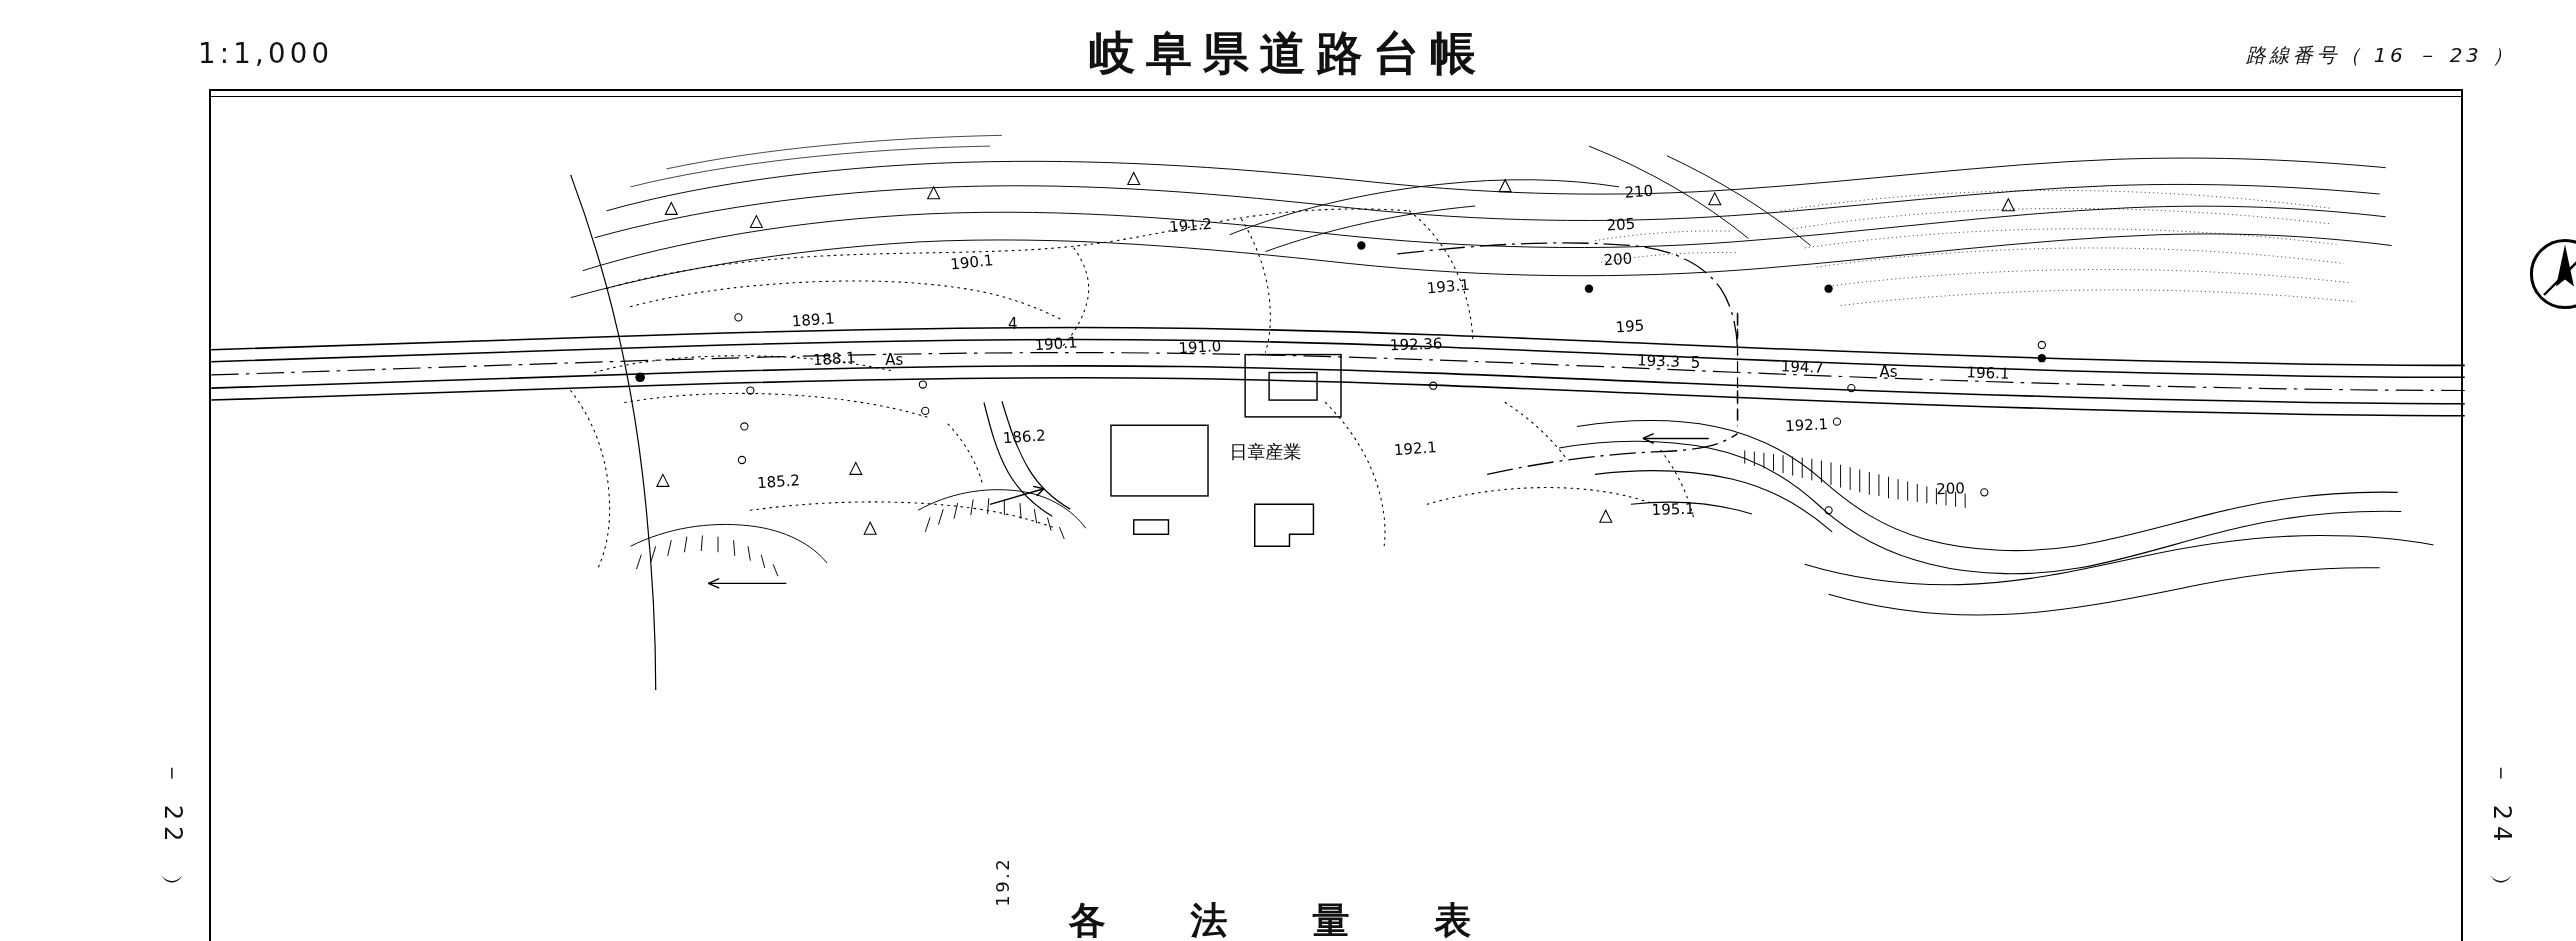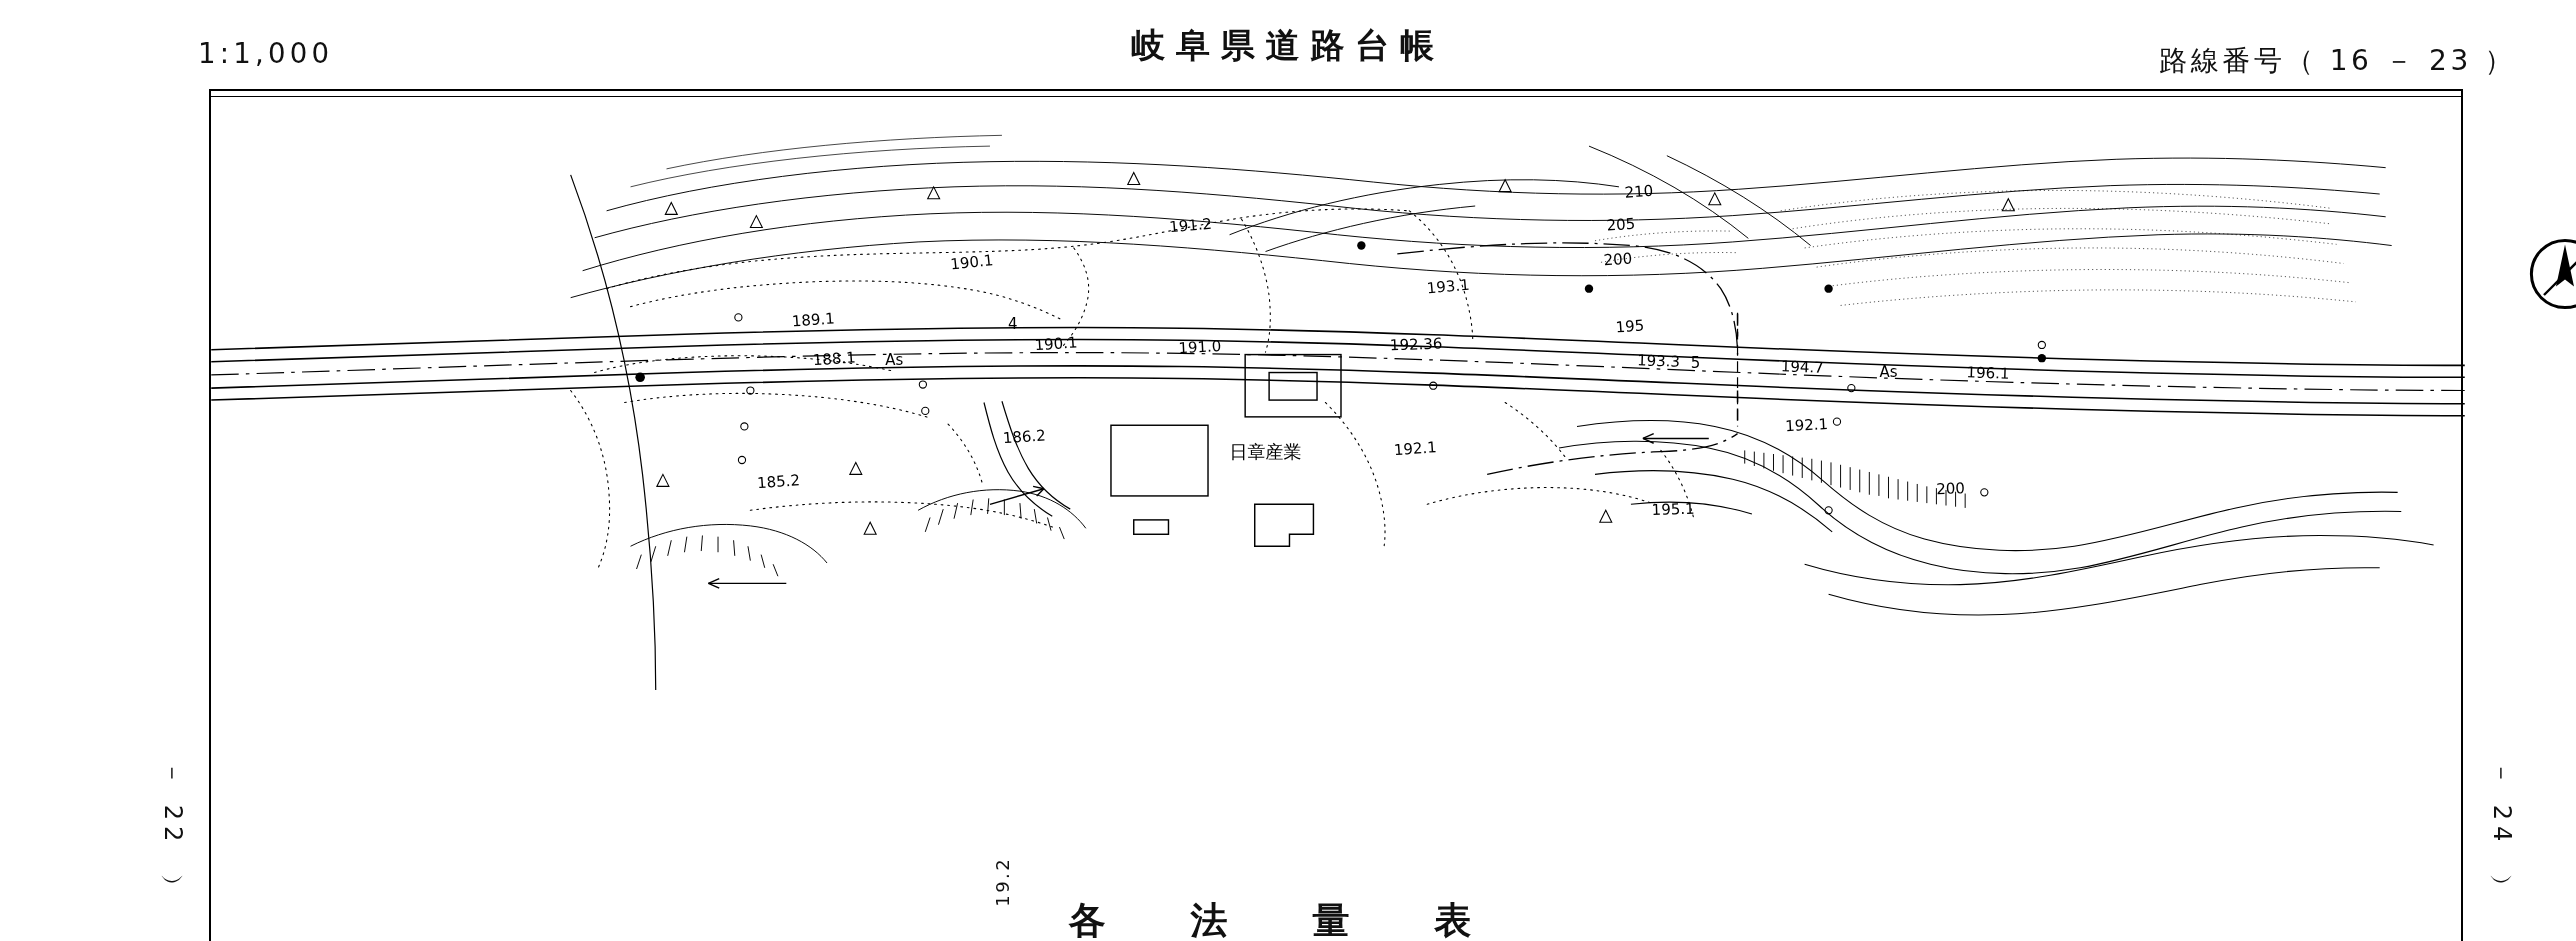--- a/index.html
+++ b/index.html
@@ -30,34 +30,35 @@
     font-size: 27.6px;
     letter-spacing: 4.2px;
     font-family: "DejaVu Sans", sans-serif;
     white-space: nowrap;
   }
   #map-title {
     position: absolute;
     left: 0; right: 0;
     top: 23px;
     text-align: center;
-    font-size: 34px;
+    font-size: 46px;
     font-weight: bold;
     letter-spacing: 10.8px;
     font-family: "DejaVu Sans", sans-serif;
     white-space: nowrap;
   }
   #route-number {
     position: absolute;
     right: 60px;
     top: 42px;
-    font-size: 28px;
+    font-size: 20px;
     letter-spacing: 3.6px;
     font-family: "DejaVu Sans", sans-serif;
     white-space: nowrap;
+    font-style: italic;
   }
 
   
   #map-frame {
     position: absolute;
     left: 209px;
     top: 89px;
     width: 2254px;
     height: 853px;
     border-left: 2.4px solid #000;

